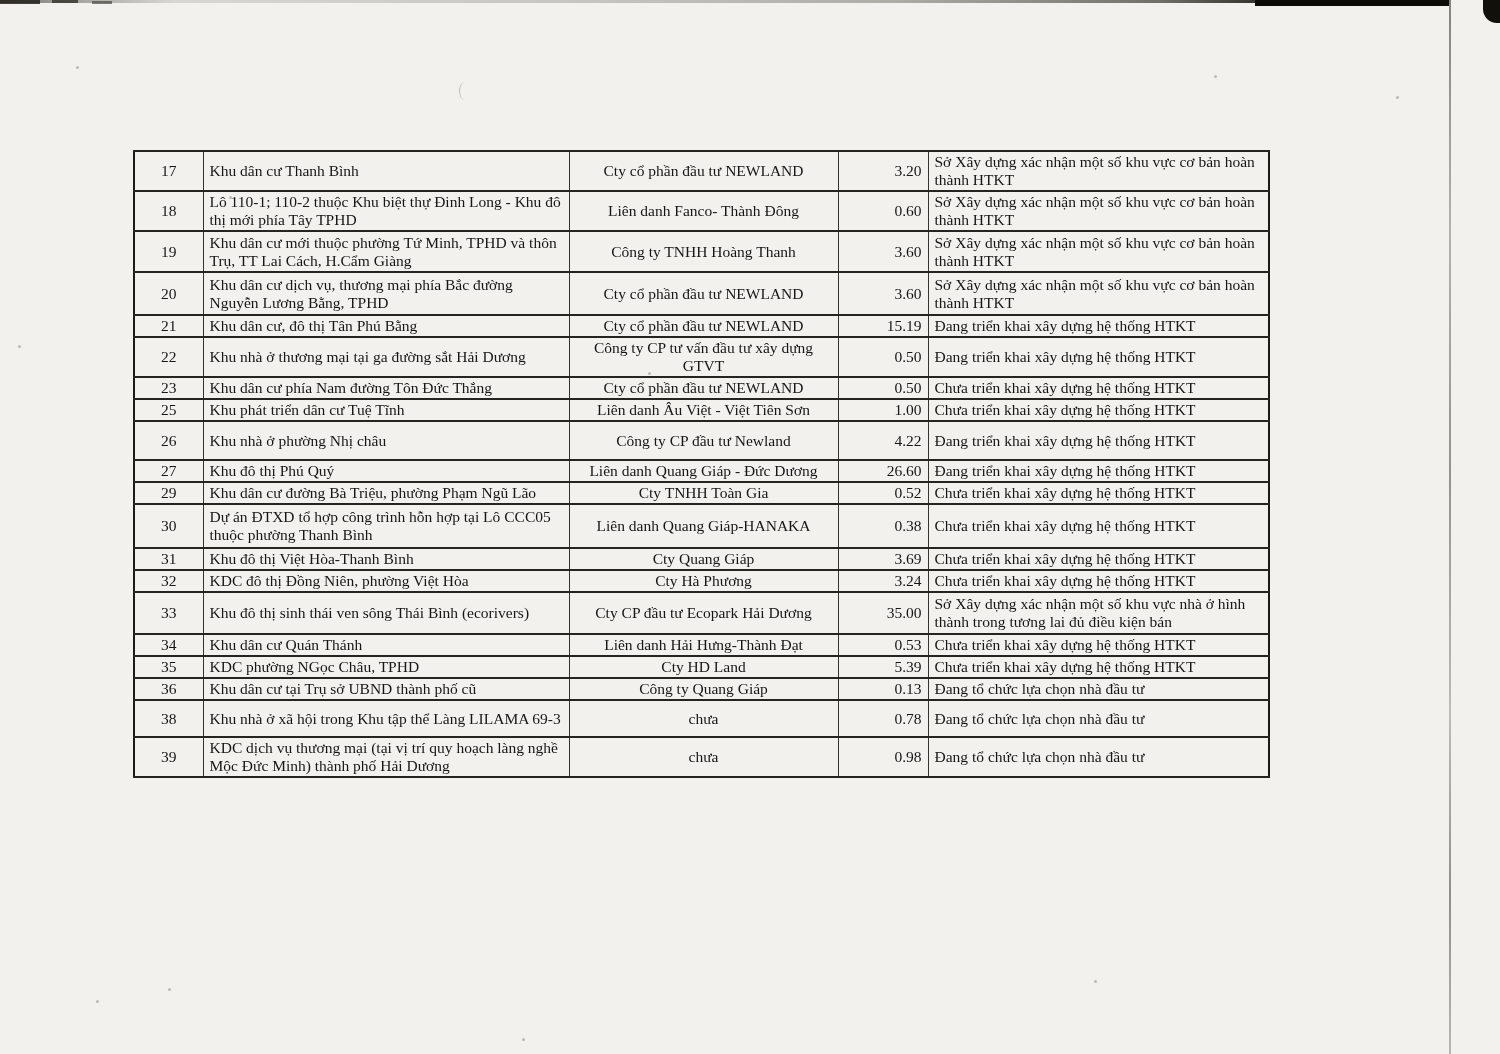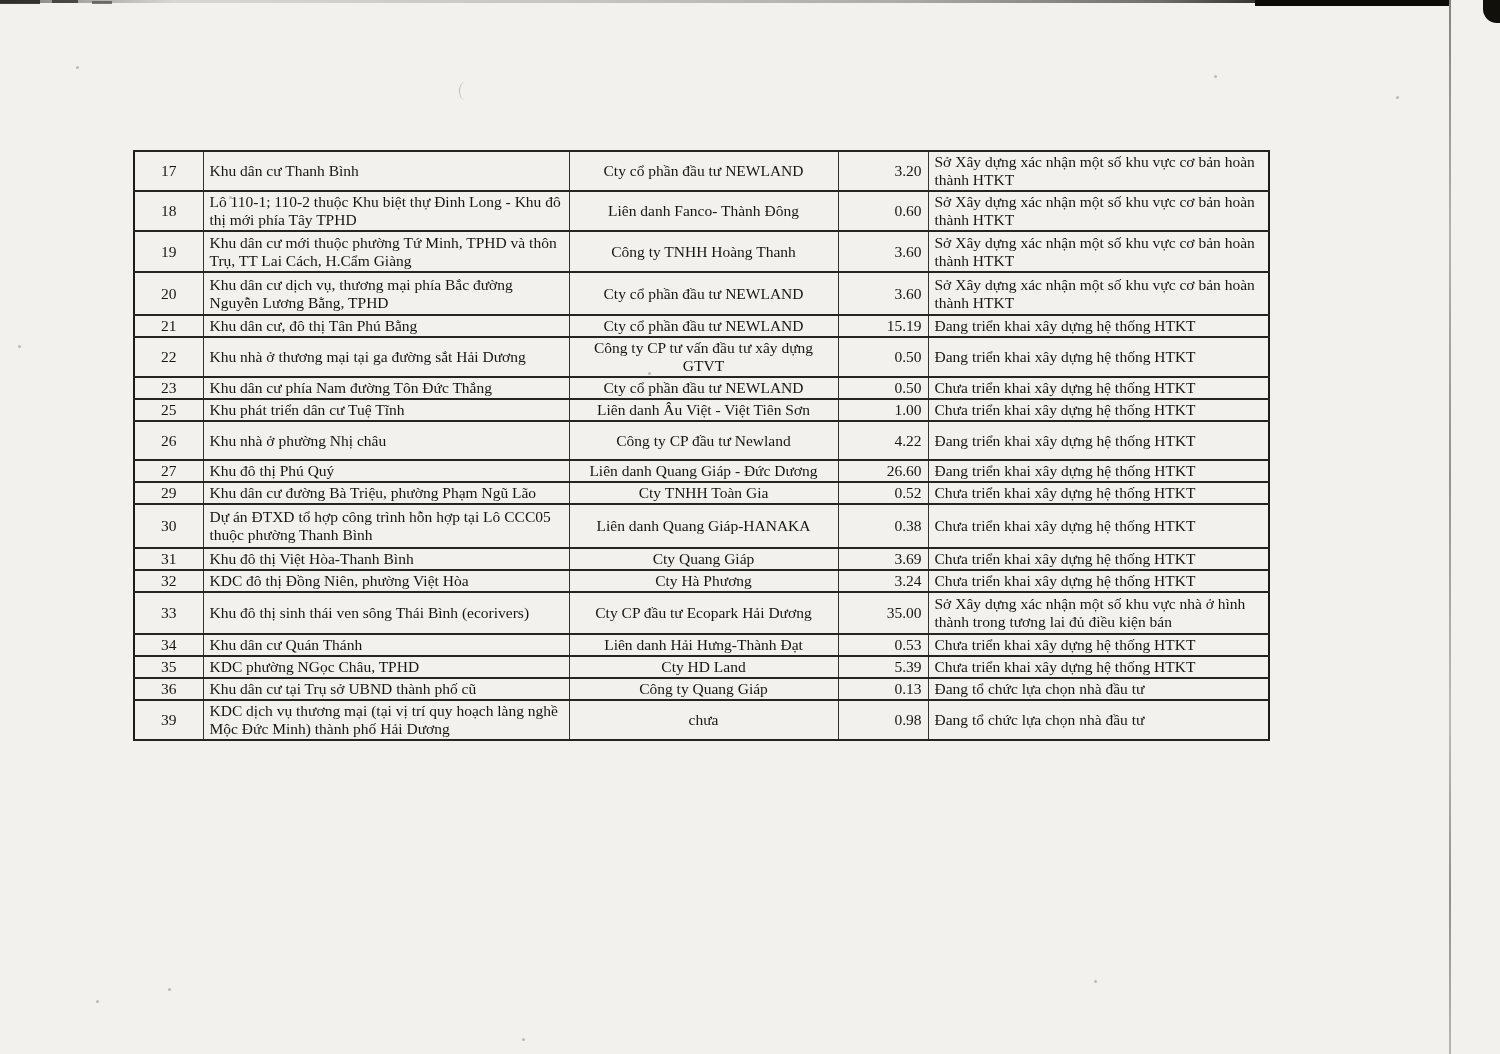--- a/index.html
+++ b/index.html
@@ -196,20 +196,27 @@
       <td class="c4">5.39</td>
       <td class="c5">Chưa triển khai xây dựng hệ thống HTKT</td>
     </tr>
     <tr style="height:21px">
       <td class="c1">36</td>
       <td class="c2">Khu dân cư tại Trụ sở UBND thành phố cũ</td>
       <td class="c3">Công ty Quang Giáp</td>
       <td class="c4">0.13</td>
       <td class="c5">Đang tổ chức lựa chọn nhà đầu tư</td>
     </tr>
+    <tr style="height:37px">
+      <td class="c1">38</td>
+      <td class="c2">Khu nhà ở xã hội trong Khu tập thể Làng LILAMA 69-3</td>
+      <td class="c3">chưa</td>
+      <td class="c4">0.78</td>
+      <td class="c5">Đang tổ chức lựa chọn nhà đầu tư</td>
+    </tr>
     <tr style="height:40px">
       <td class="c1">39</td>
       <td class="c2">KDC dịch vụ thương mại (tại vị trí quy hoạch làng nghề Mộc Đức Minh) thành phố Hải Dương</td>
       <td class="c3">chưa</td>
       <td class="c4">0.98</td>
       <td class="c5">Đang tổ chức lựa chọn nhà đầu tư</td>
     </tr>
   </tbody>
 </table>
 

